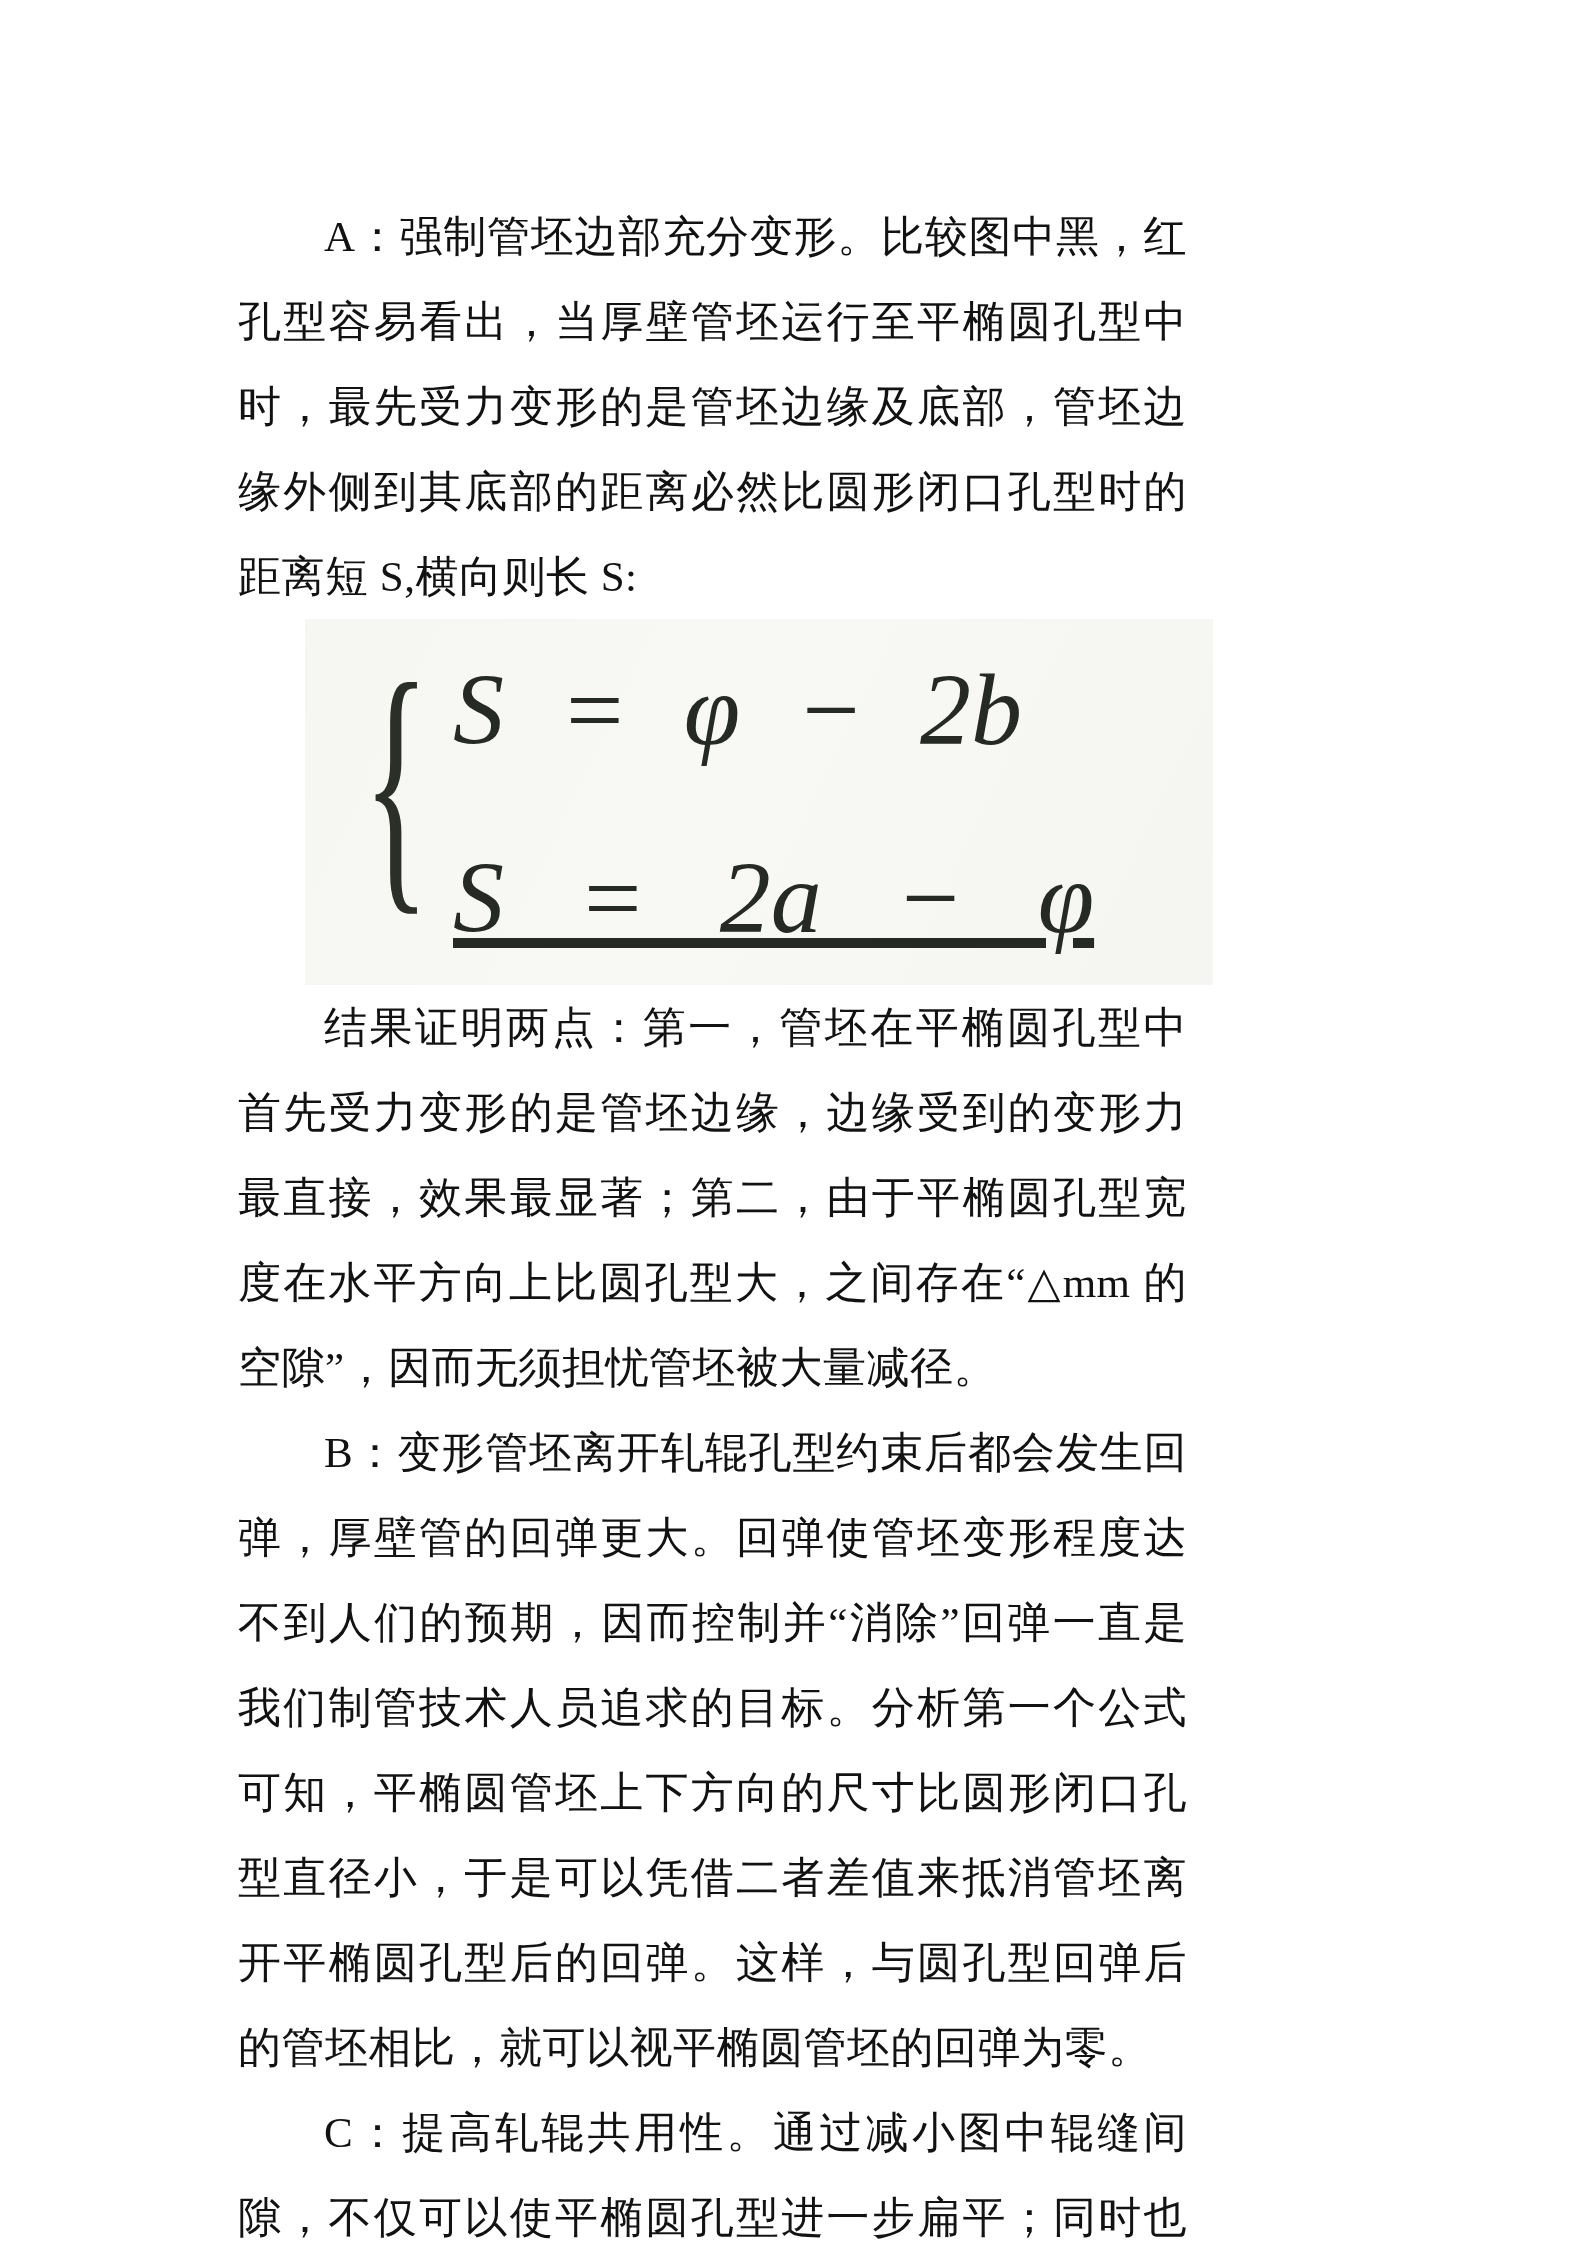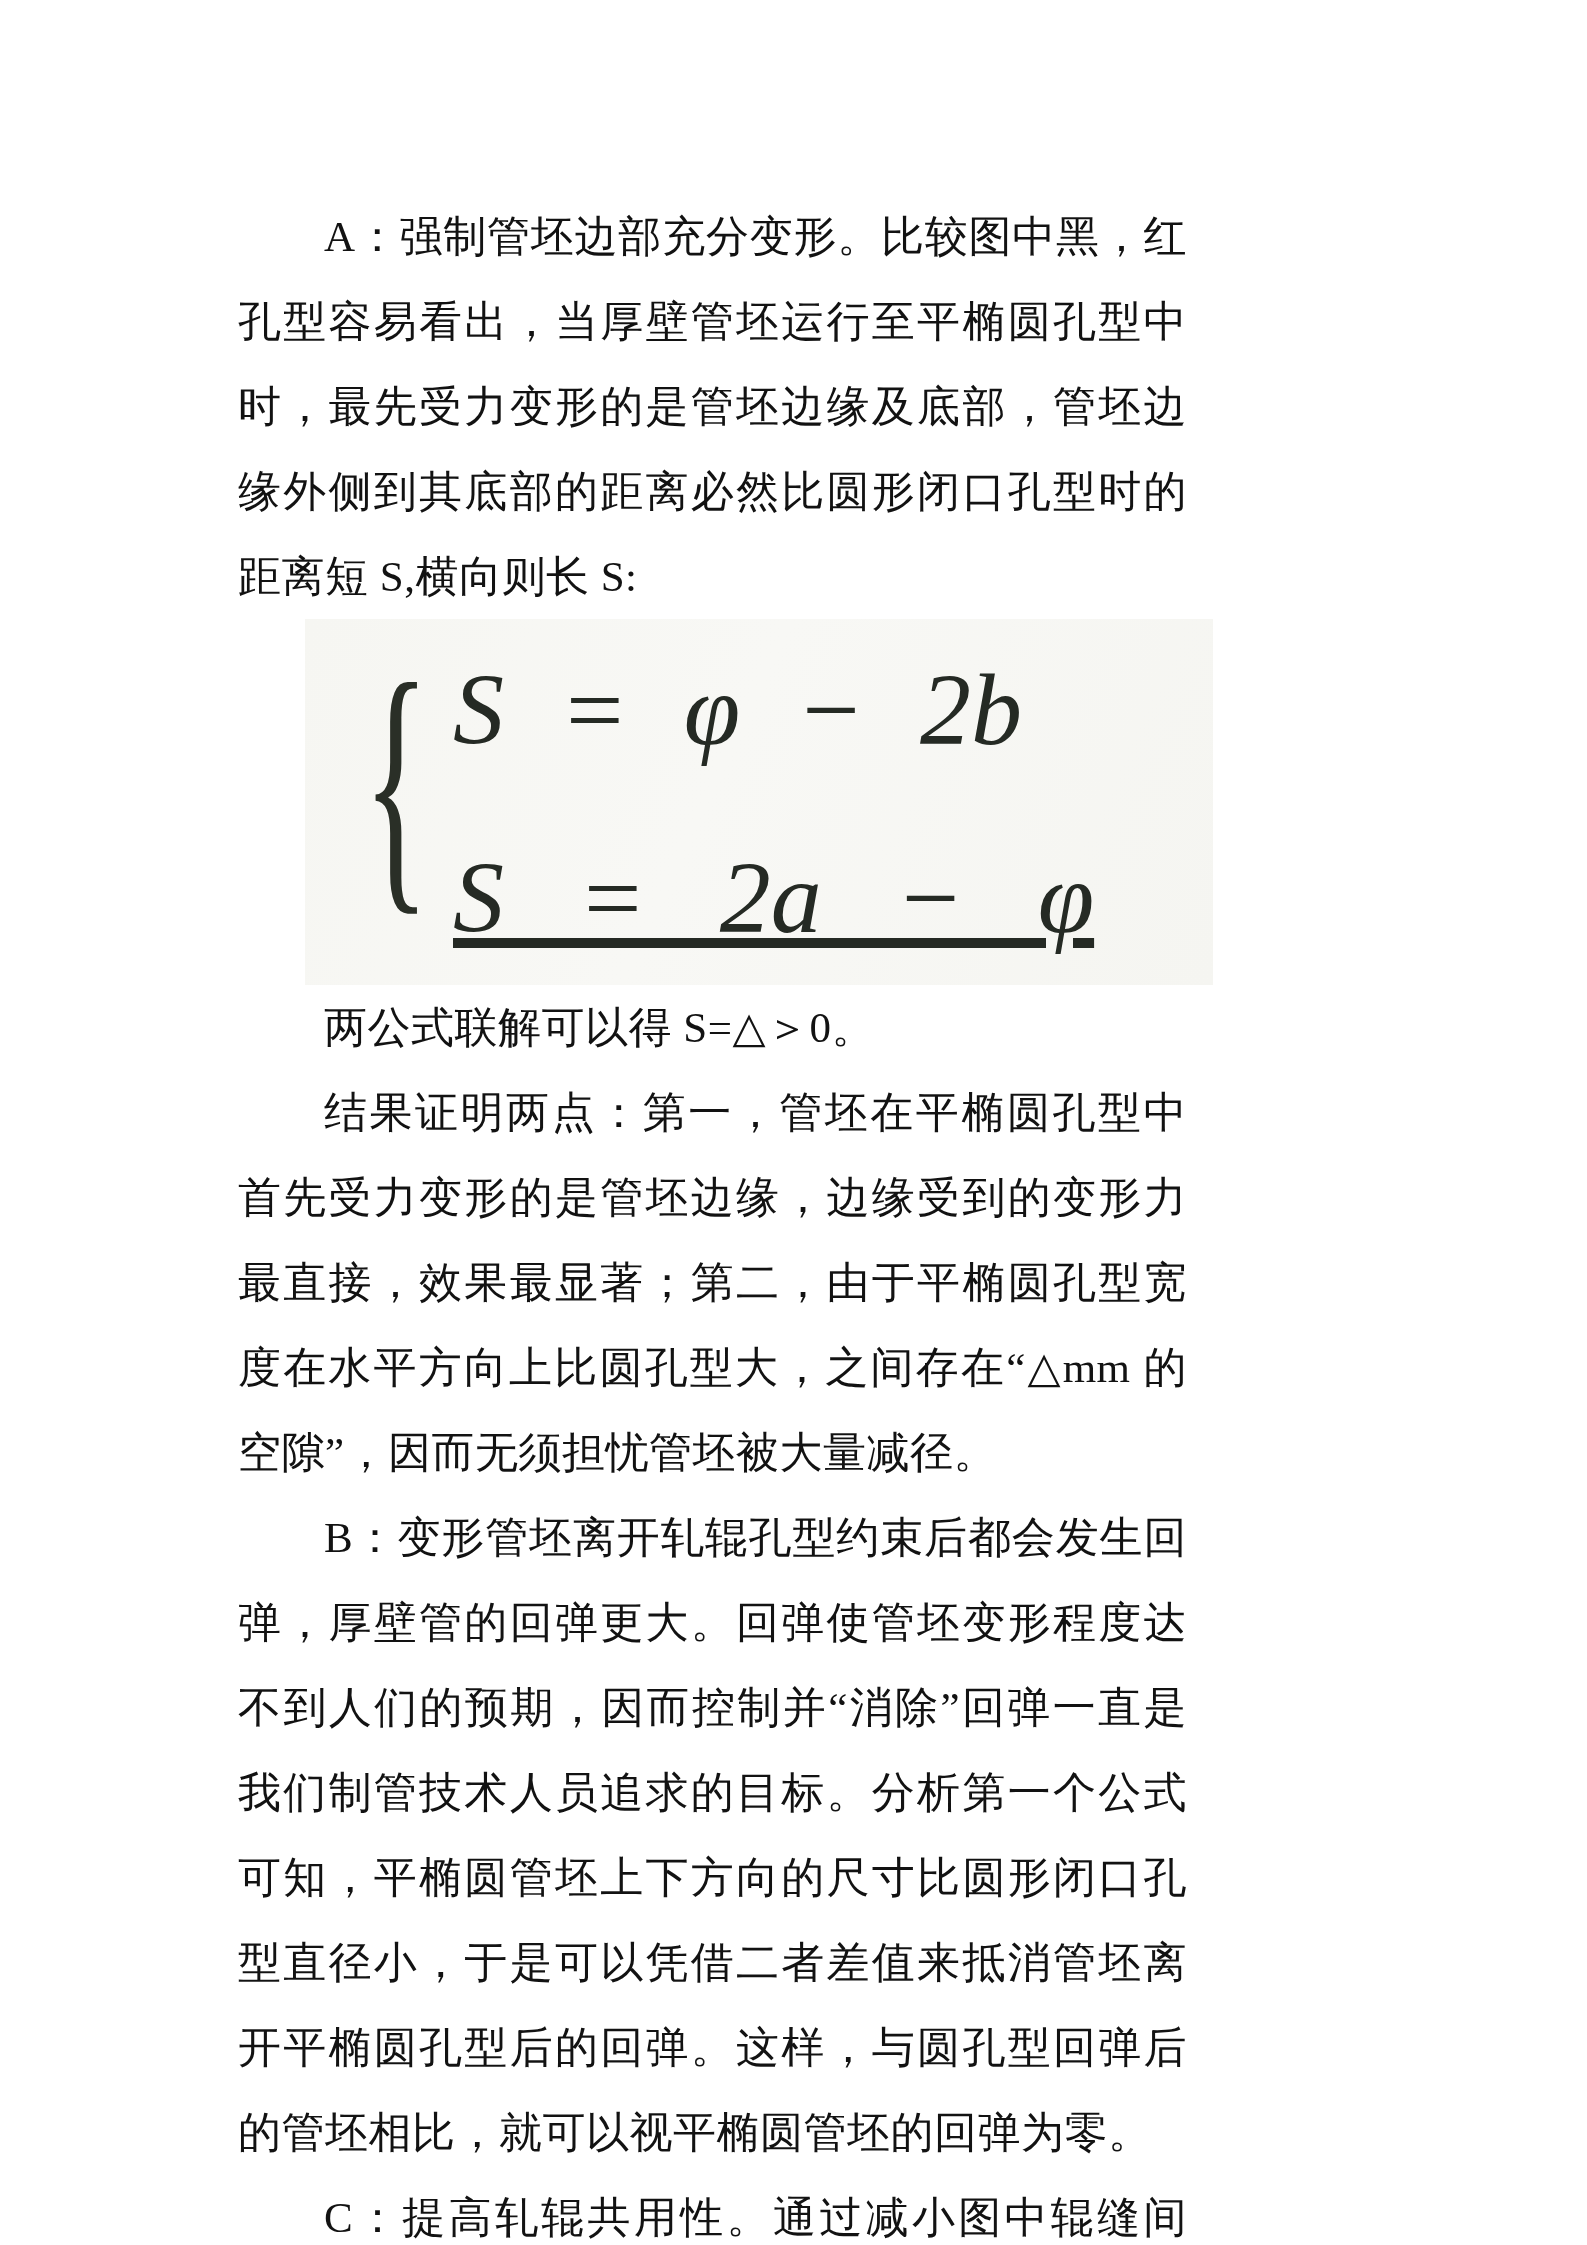--- a/index.html
+++ b/index.html
@@ -75,21 +75,20 @@
 <div class="page">
 
   <p class="body-par">A：强制管坯边部充分变形。比较图中黑，红孔型容易看出，当厚壁管坯运行至平椭圆孔型中时，最先受力变形的是管坯边缘及底部，管坯边缘外侧到其底部的距离必然比圆形闭口孔型时的距离短 S,横向则长 S:</p>
 
   <div class="formula-photo">
     <span class="formula-brace">{</span>
     <div class="eq-line eq-line-1">S = φ − 2b</div>
     <div class="eq-line eq-line-2">S = 2a − φ</div>
   </div>
 
-  <p class="body-par">两公式联解可以得 S=△＞0。</p>
 
   <p class="body-par">结果证明两点：第一，管坯在平椭圆孔型中首先受力变形的是管坯边缘，边缘受到的变形力最直接，效果最显著；第二，由于平椭圆孔型宽度在水平方向上比圆孔型大，之间存在“△mm 的空隙”，因而无须担忧管坯被大量减径。</p>
 
   <p class="body-par">B：变形管坯离开轧辊孔型约束后都会发生回弹，厚壁管的回弹更大。回弹使管坯变形程度达不到人们的预期，因而控制并“消除”回弹一直是我们制管技术人员追求的目标。分析第一个公式可知，平椭圆管坯上下方向的尺寸比圆形闭口孔型直径小，于是可以凭借二者差值来抵消管坯离开平椭圆孔型后的回弹。这样，与圆孔型回弹后的管坯相比，就可以视平椭圆管坯的回弹为零。</p>
 
   <p class="body-par">C：提高轧辊共用性。通过减小图中辊缝间隙，不仅可以使平椭圆孔型进一步扁平；同时也可以通过增大辊缝使平</p>
 
 </div>
 
 </body></html>

